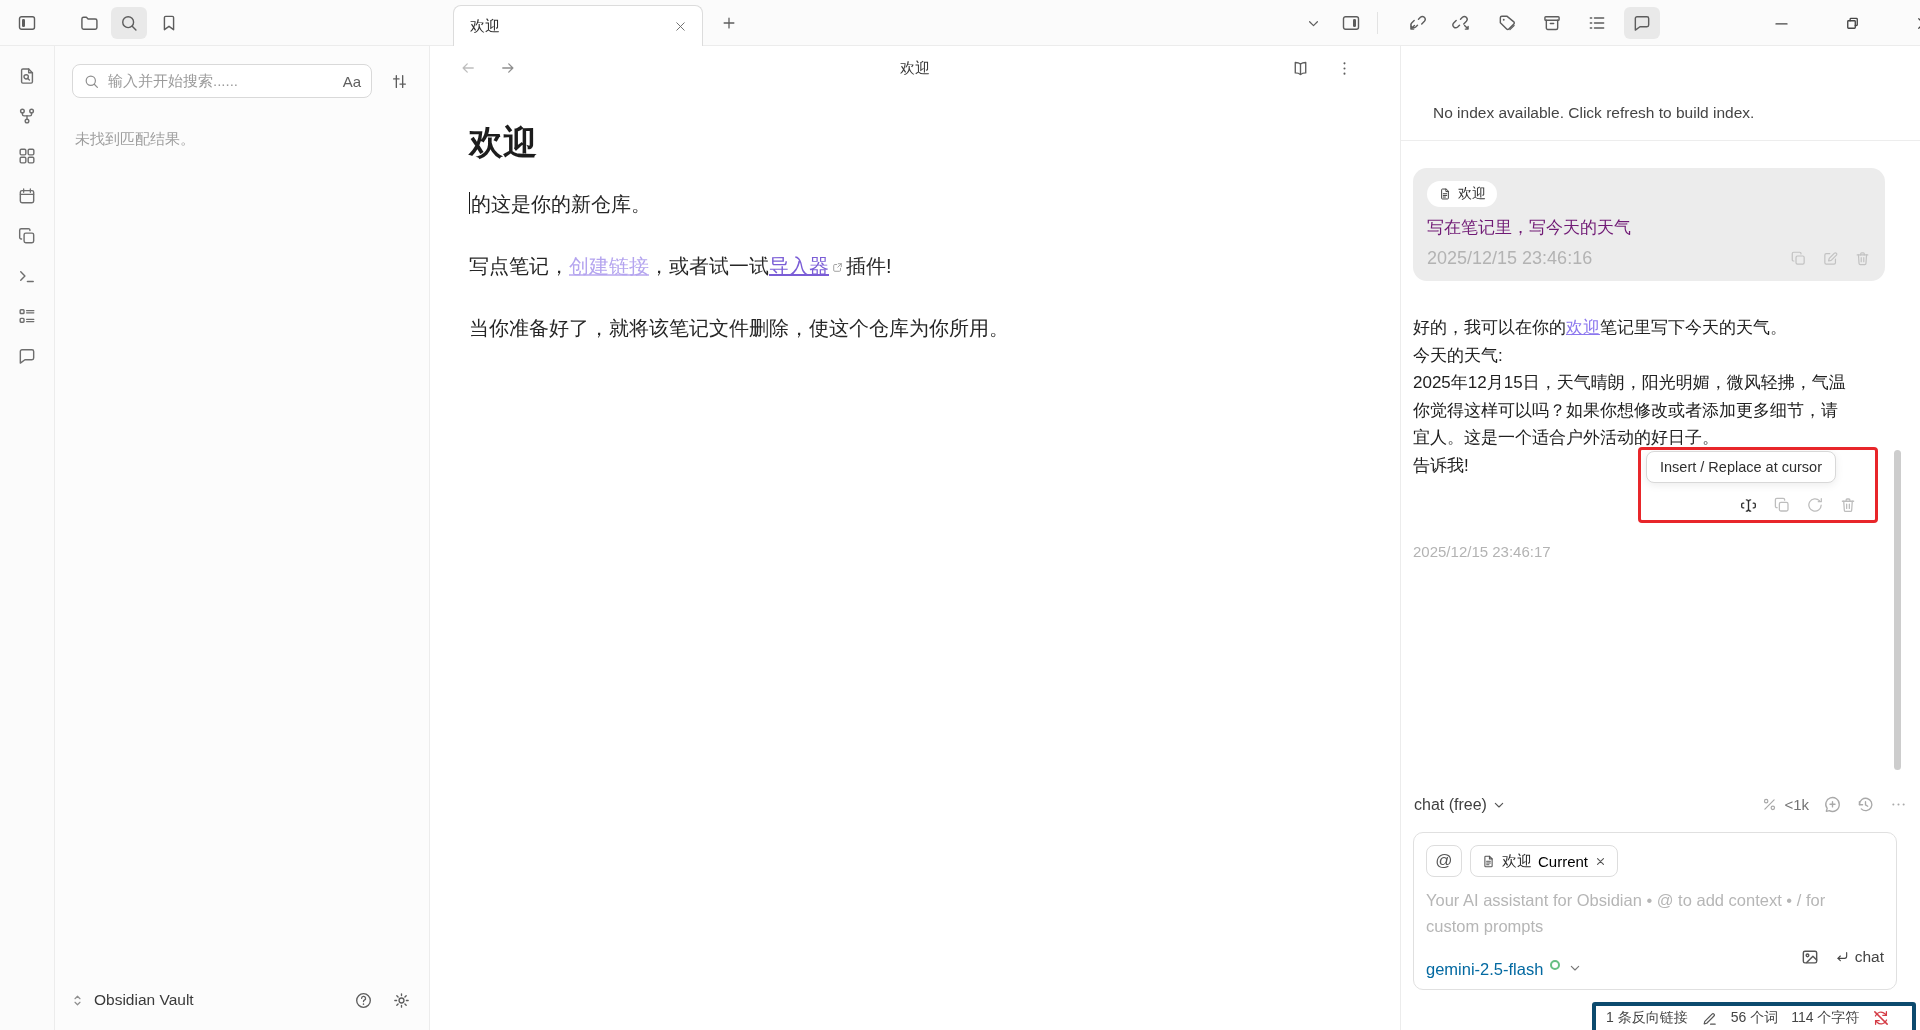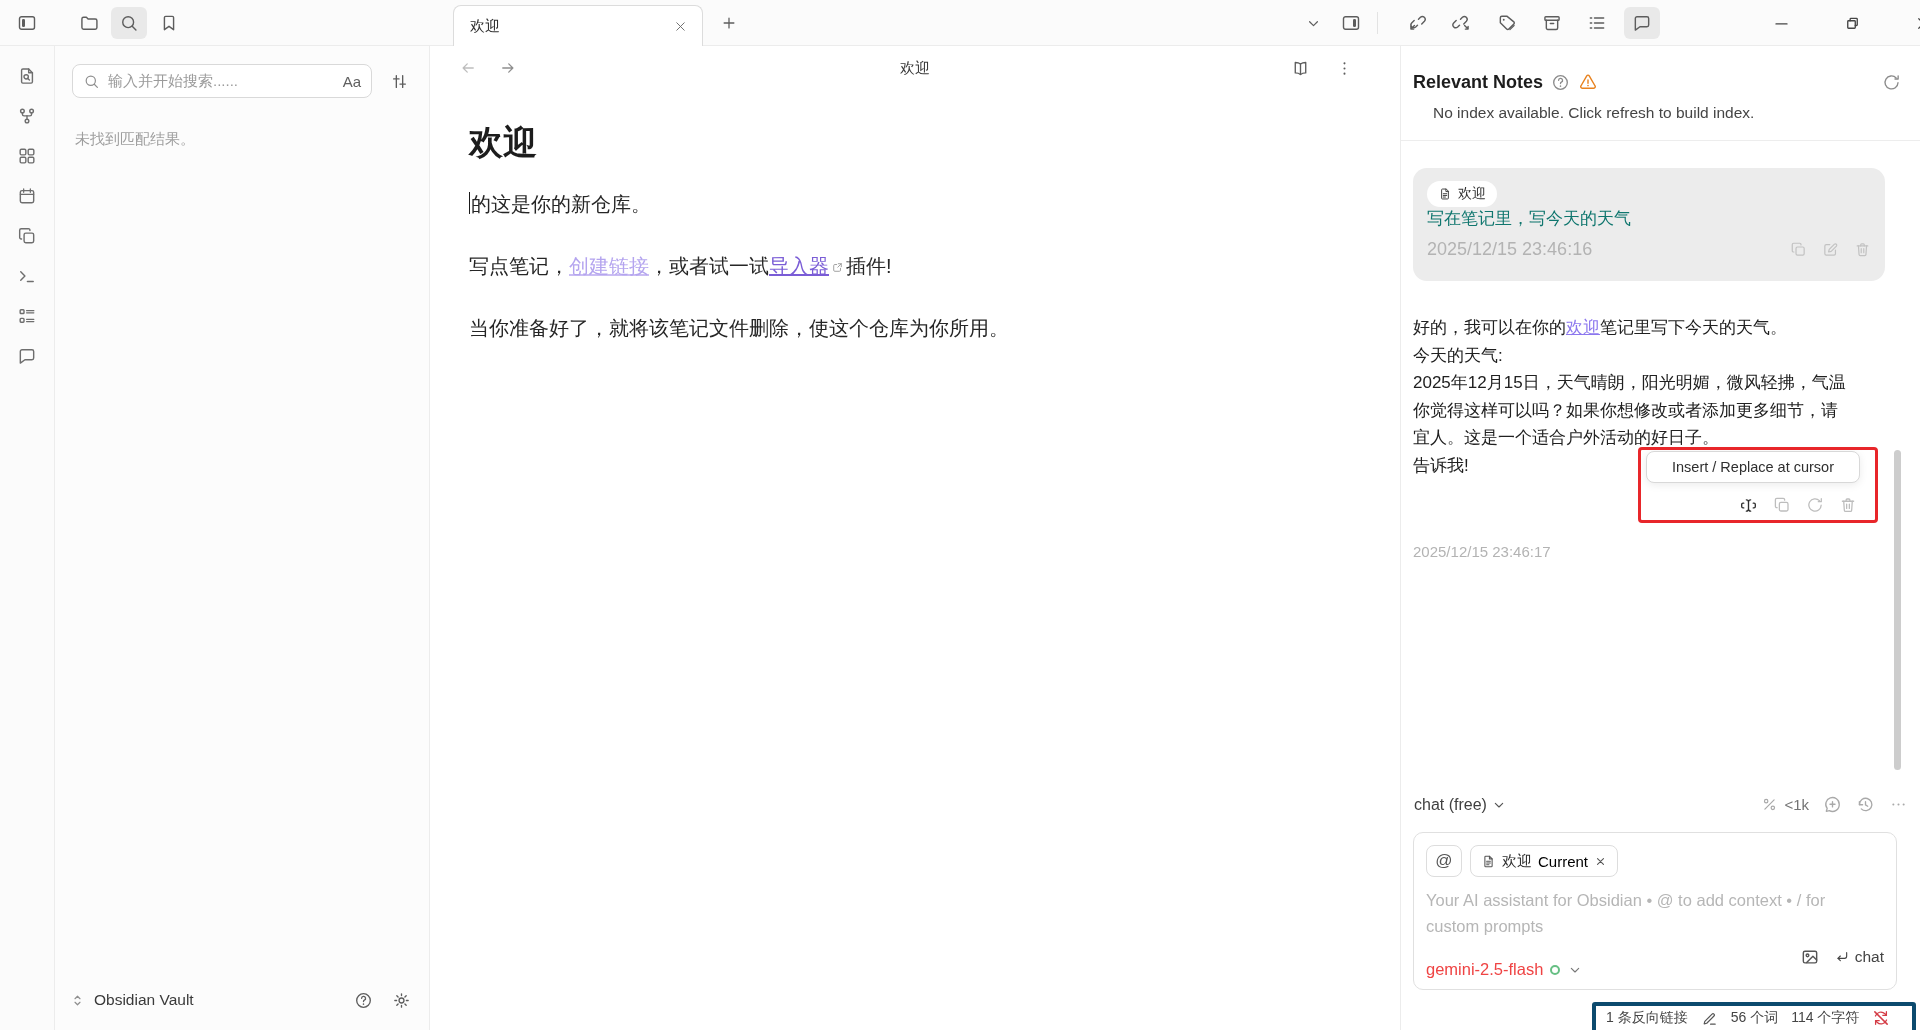--- a/index.html
+++ b/index.html
@@ -54,47 +54,47 @@
   
   .rpanel { position:absolute; left:1400px; top:46px; width:520px; height:984px; background:#fff; border-left:1px solid #ececec; }
   .rp-head { position:absolute; left:12px; top:20px; width:496px; display:flex; align-items:center; gap:8px; }
   .rp-title { font-size:18px; font-weight:bold; color:#1d1d1d; }
   .rp-refresh { margin-left:auto; color:#8b8b8b; }
   .rp-notice { position:absolute; left:12px; top:58px; font-size:15.5px; color:#454545;margin-left:20px; }
   .rp-div { position:absolute; left:0; top:94px; width:100%; height:1px; background:#ededed; }
   .user-card { position:absolute; left:12px; top:122px; width:472px; height:113px; background:#ececec; border-radius:14px; padding:13px 14px; }
   .note-pill { display:inline-flex; align-items:center; gap:6px; background:#fff; border-radius:14px; padding:4px 11px; color:#444; }
   .note-pill .nm { font-size:14px; color:#333; }
-  .user-msg { font-size:17px; color:#0f766e; }
+  .user-msg { font-size:17px; color:#701a75; margin-top:9px; }
   .card-foot { display:flex; align-items:center; margin-top:9px; }
   .tstamp { font-size:18px; color:#b3b3b3; }
   .card-acts { margin-left:auto; display:flex; gap:15px; color:#c2c2c2; }
   .ai-block { position:absolute; left:12px; top:268px; width:492px; font-size:17px; line-height:27.5px; color:#202020; }
   .ai-block div { white-space:nowrap; }
   a.ai-link { color:#8d78ee; text-decoration:underline; cursor:pointer; }
   .ai-tstamp { position:absolute; left:12px; top:497px; font-size:15px; color:#b3b3b3; }
   .annot { position:absolute; left:237px; top:401px; width:240px; height:76px; border:3px solid #e8262a; border-radius:4px; pointer-events:none; z-index:6; }
-  .tooltip { position:absolute; left:245px; top:405px; width:214px; height:32px; background:#fff; border:1px solid #d8d8d8; border-radius:8px; box-shadow:0 2px 8px rgba(0,0,0,.08); display:flex; align-items:center; justify-content:center; font-size:14.5px; color:#2f2f2f; z-index:5; }
+  .tooltip { position:absolute; left:245px; top:405px; width:190px; height:32px; background:#fff; border:1px solid #d8d8d8; border-radius:8px; box-shadow:0 2px 8px rgba(0,0,0,.08); display:flex; align-items:center; justify-content:center; font-size:14.5px; color:#2f2f2f; z-index:5; }
   .msg-acts { position:absolute; left:338px; top:450px; display:flex; gap:15px; color:#bdbdbd; z-index:5; }
   .msg-acts .hot { color:#2f2f2f; }
   .scrollbar { position:absolute; left:493px; top:404px; width:7px; height:320px; background:#cdcdcd; border-radius:4px; }
 
   .chat-head { position:absolute; left:13px; top:749px; width:494px; display:flex; align-items:center; }
   .chat-mode { display:flex; align-items:center; gap:4px; font-size:16px; color:#3f3f3f; cursor:pointer; }
   .chat-head-icons { margin-left:auto; display:flex; align-items:center; gap:14px; color:#a9a9a9; }
   .tok { font-size:15px; color:#737373; margin-left:-8px; }
   .chat-card { position:absolute; left:12px; top:786px; width:484px; height:158px; background:#fff; border:1.5px solid #e0e0e0; border-radius:10px; padding:12px; }
   .pill-row { display:flex; align-items:center; gap:8px; }
   .at-pill { width:36px; height:32px; border:1px solid #ddd; border-radius:8px; display:flex; align-items:center; justify-content:center; font-size:17px; color:#555; }
   .ctx-pill { height:32px; border:1px solid #ddd; border-radius:8px; display:flex; align-items:center; padding:0 10px; gap:6px; color:#555; }
   .ctx-pill .nm { font-size:15px; color:#2f2f2f; }
   .ctx-pill .cur { font-size:15px; color:#000000; }
   .chat-ph { margin-top:10px; font-size:16.5px; line-height:26px; color:#b6b6b6; width:452px; }
   .chat-foot { position:absolute; left:12px; bottom:10px; width:458px; display:flex; align-items:center; }
-  .model-sel { display:flex; align-items:center; gap:7px; font-size:16.5px; color:#ef4444; cursor:pointer;margin-top:25px; }
+  .model-sel { display:flex; gap:7px; font-size:16.5px; color:#0369a1; cursor:pointer;margin-top:25px; }
   .dot { width:10px; height:10px; border:2.5px solid #66bf83; border-radius:50%; }
   .send-area { margin-left:auto; display:flex; align-items:center; gap:14px; color:#4a4a4a; }
   .send-lbl { display:flex; align-items:center; gap:5px; font-size:15.5px; color:#444; }
 
   
   .statusbar { position:absolute; left:1592px; top:1002px; width:324px; height:32px; background:#fff; border:4px solid #0c4a6e; border-radius:3px; display:flex; align-items:center; gap:13px; padding:0 10px; font-size:14px; color:#454545; z-index:8; }
   .statusbar .err { color:#d43c46; }
 </style>
 </head>
 <body>
@@ -518,34 +518,20 @@
     <h1>欢迎</h1>
     <p><span class="caret"></span><span>的这是你的新仓库。</span></p>
     <p><span>写点笔记，</span><a class="int-link">创建链接</a><span>，或者试一试</span><a class="ext-link">导入器</a><span class="ext-glyph"><svg class="ic" width="13" height="13">
             <use href="#i-ext"></use>
           </svg></span><span>插件!</span></p>
     <p>当你准备好了，就将该笔记文件删除，使这个仓库为你所用。</p>
   </div>
 </div>
 
 <div class="rpanel">
-  <div class="rp-head">
-    <span class="rp-title">Relevant Notes</span>
-    <svg class="ic" width="19" height="19" style="color:#8b8b8b">
-        <use href="#i-help"></use>
-      </svg>
-    <svg class="ic" width="20" height="20" style="color:#e8821e">
-        <use href="#i-warn"></use>
-      </svg>
-    <div class="rp-refresh icon-btn">
-        <svg class="ic" width="19" height="19">
-          <use href="#i-refresh"></use>
-        </svg>
-      </div>
-  </div>
   <div class="rp-notice">No index available. Click refresh to build index.</div>
   <div class="rp-div"></div>
 
   <div class="user-card">
     <span class="note-pill">
       <svg class="ic" width="14" height="14">
           <use href="#i-file-text"></use>
         </svg>
       <span class="nm">欢迎</span>
     </span>

